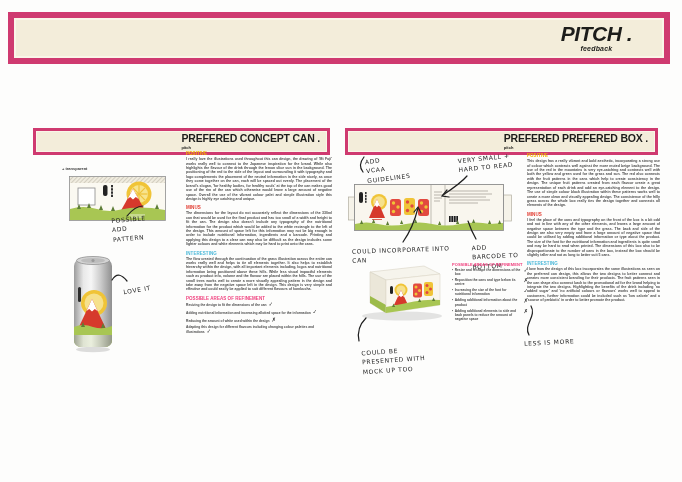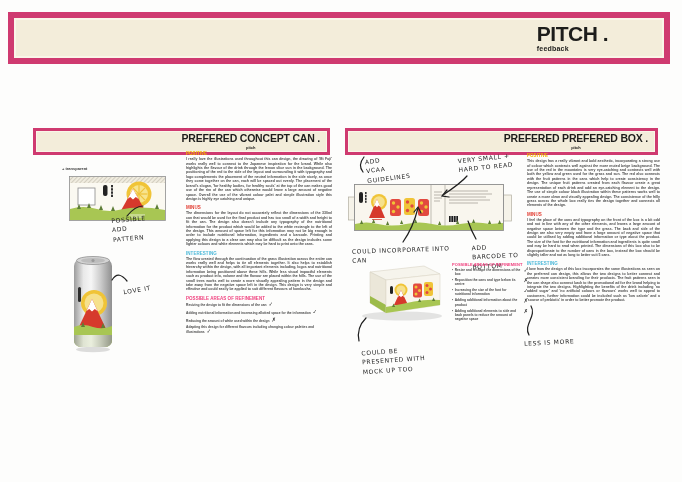--- a/index.html
+++ b/index.html
@@ -2,24 +2,24 @@
 <html><head>
 <meta charset="utf-8">
 <style>
   html,body{margin:0;padding:0;background:#ffffff;}
   .stage{position:relative;width:682px;height:482px;background:#fdfdfc;overflow:hidden;
          font-family:"Liberation Sans",sans-serif;}
   
   .frame{position:absolute;box-sizing:border-box;background:#f3edda;border:6px solid #cf3a70;
          box-shadow:inset 0 0 0 2px #faf5e8;}
   .frame.small{border-width:3px;box-shadow:inset 0 0 0 1px #faf5e8;}
-  .hdr-text{position:absolute;right:56px;top:5px;text-align:left;color:#1d1d1b;}
+  .hdr-text{position:absolute;right:32px;top:5px;text-align:center;color:#1d1d1b;font-style:italic;}
   .hdr-title{font-size:21px;font-weight:900;letter-spacing:-0.5px;line-height:1;}
   .hdr-sub{font-size:7px;font-weight:700;margin-top:1px;letter-spacing:0.2px;}
-  .sec-text{position:absolute;right:7px;top:2px;text-align:center;color:#1d1d1b;}
+  .sec-text{position:absolute;right:7px;top:2px;text-align:left;color:#1d1d1b;}
   .sec-title{font-size:10.5px;font-weight:900;letter-spacing:-0.2px;line-height:1.1;}
   .sec-sub{font-size:4px;font-weight:700;}
   
   .textcol{position:absolute;}
   .textcol .inner{transform:scale(0.5);transform-origin:top left;}
   .h4{margin:0 0 2px 0;font-size:9px;font-weight:900;letter-spacing:0.1px;}
   .h-pos{color:#f0b400;} .h-min{color:#e23b30;} .h-int{color:#4db9d9;} .h-ref{color:#ef3f7d;}
   .para{margin:0 0 8px 0;font-size:7px;line-height:1.26;font-weight:700;color:#4a4a4a;
         text-align:justify;}
   .ritem{font-size:6.6px;font-weight:700;color:#4a4a4a;line-height:1.25;margin:0 0 4px 0;}

